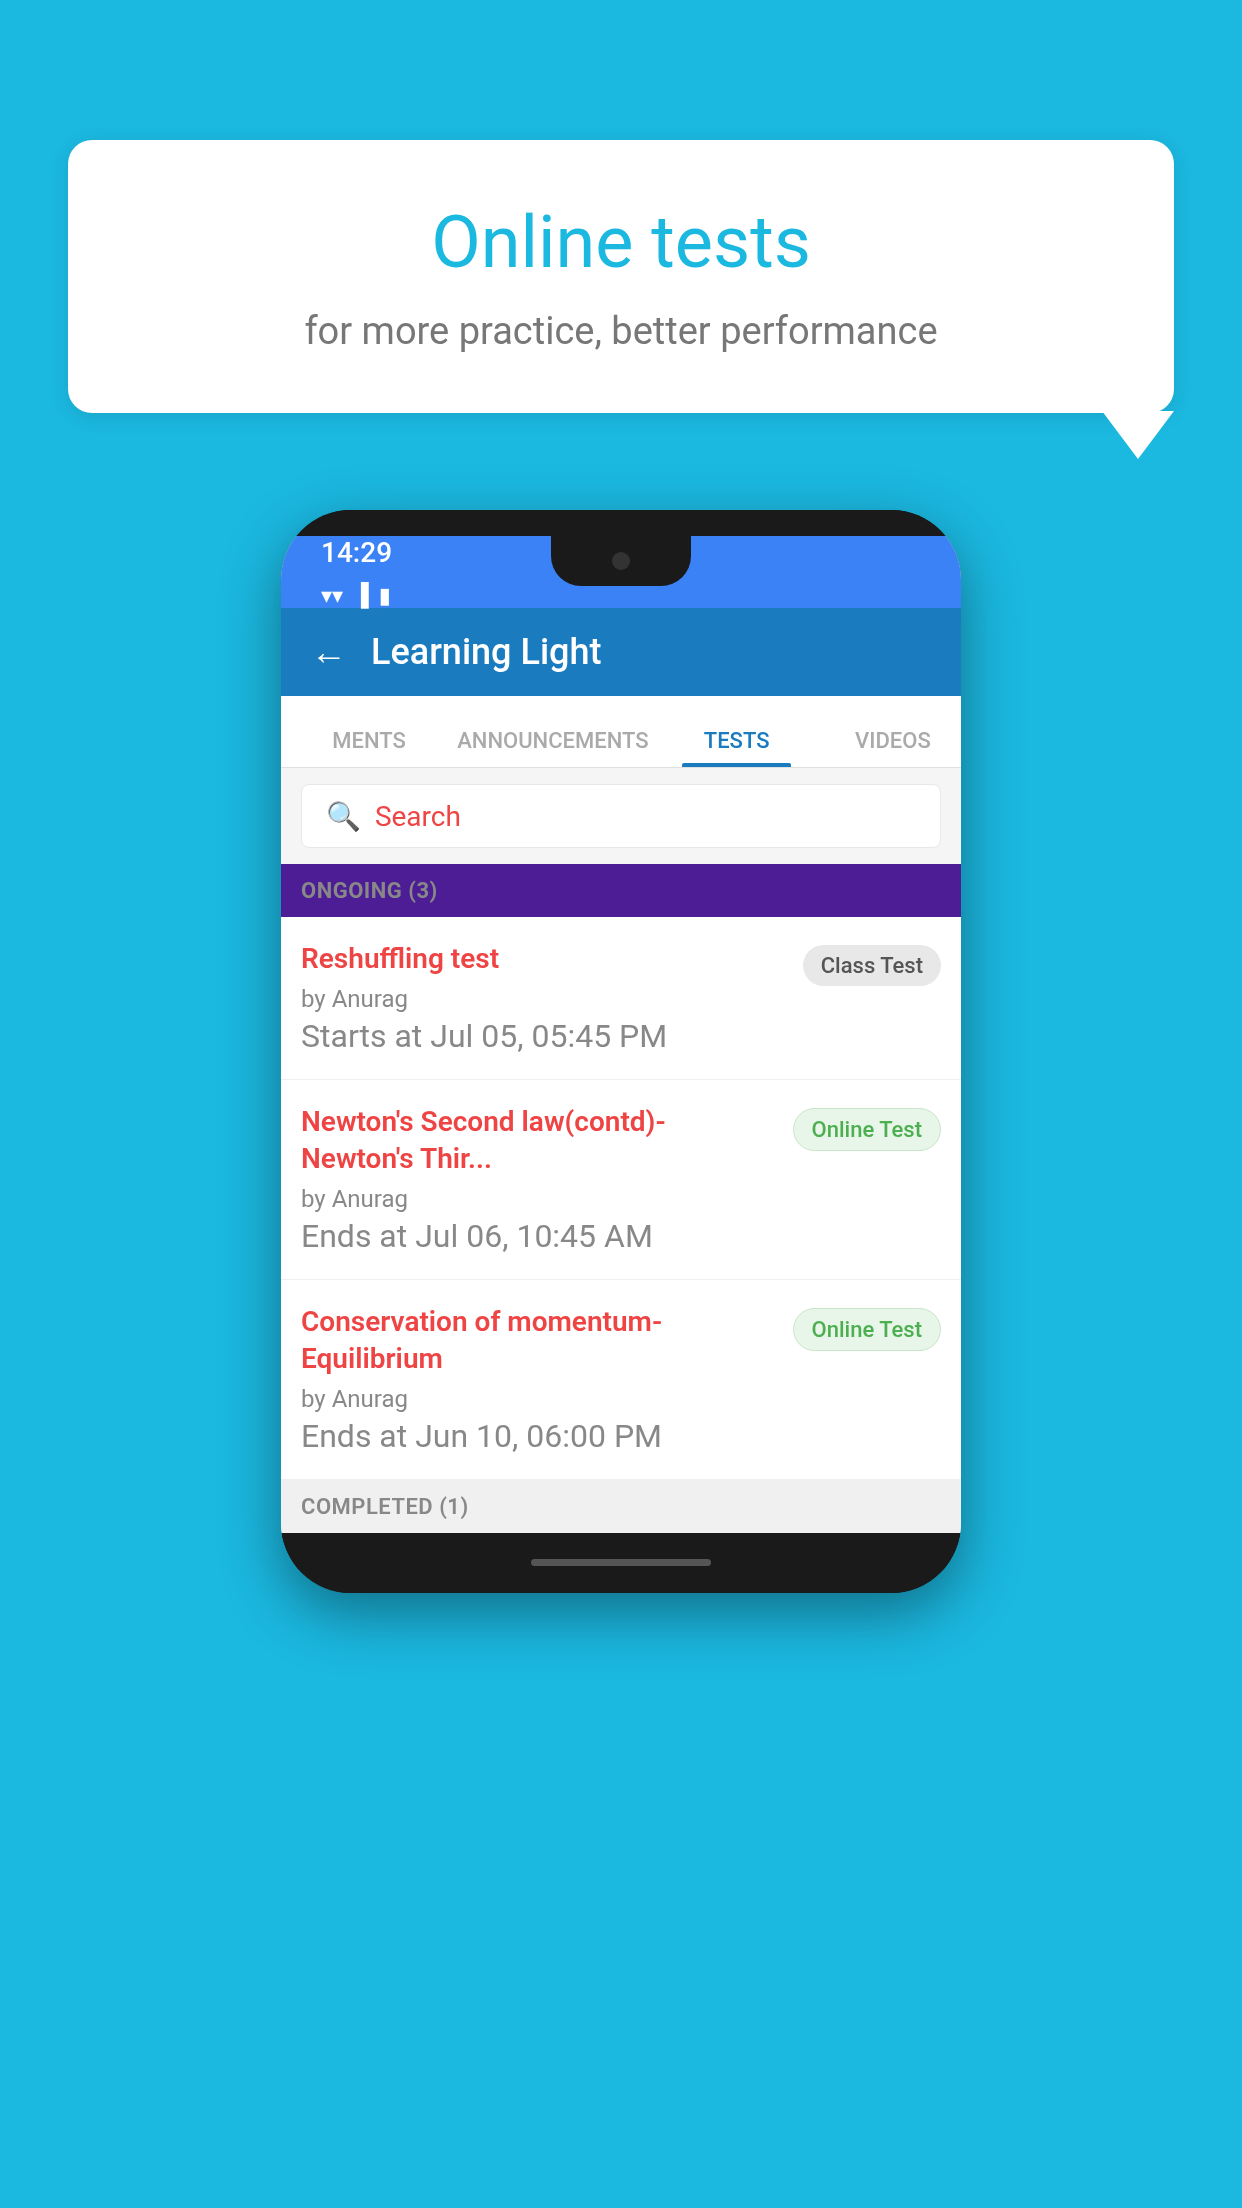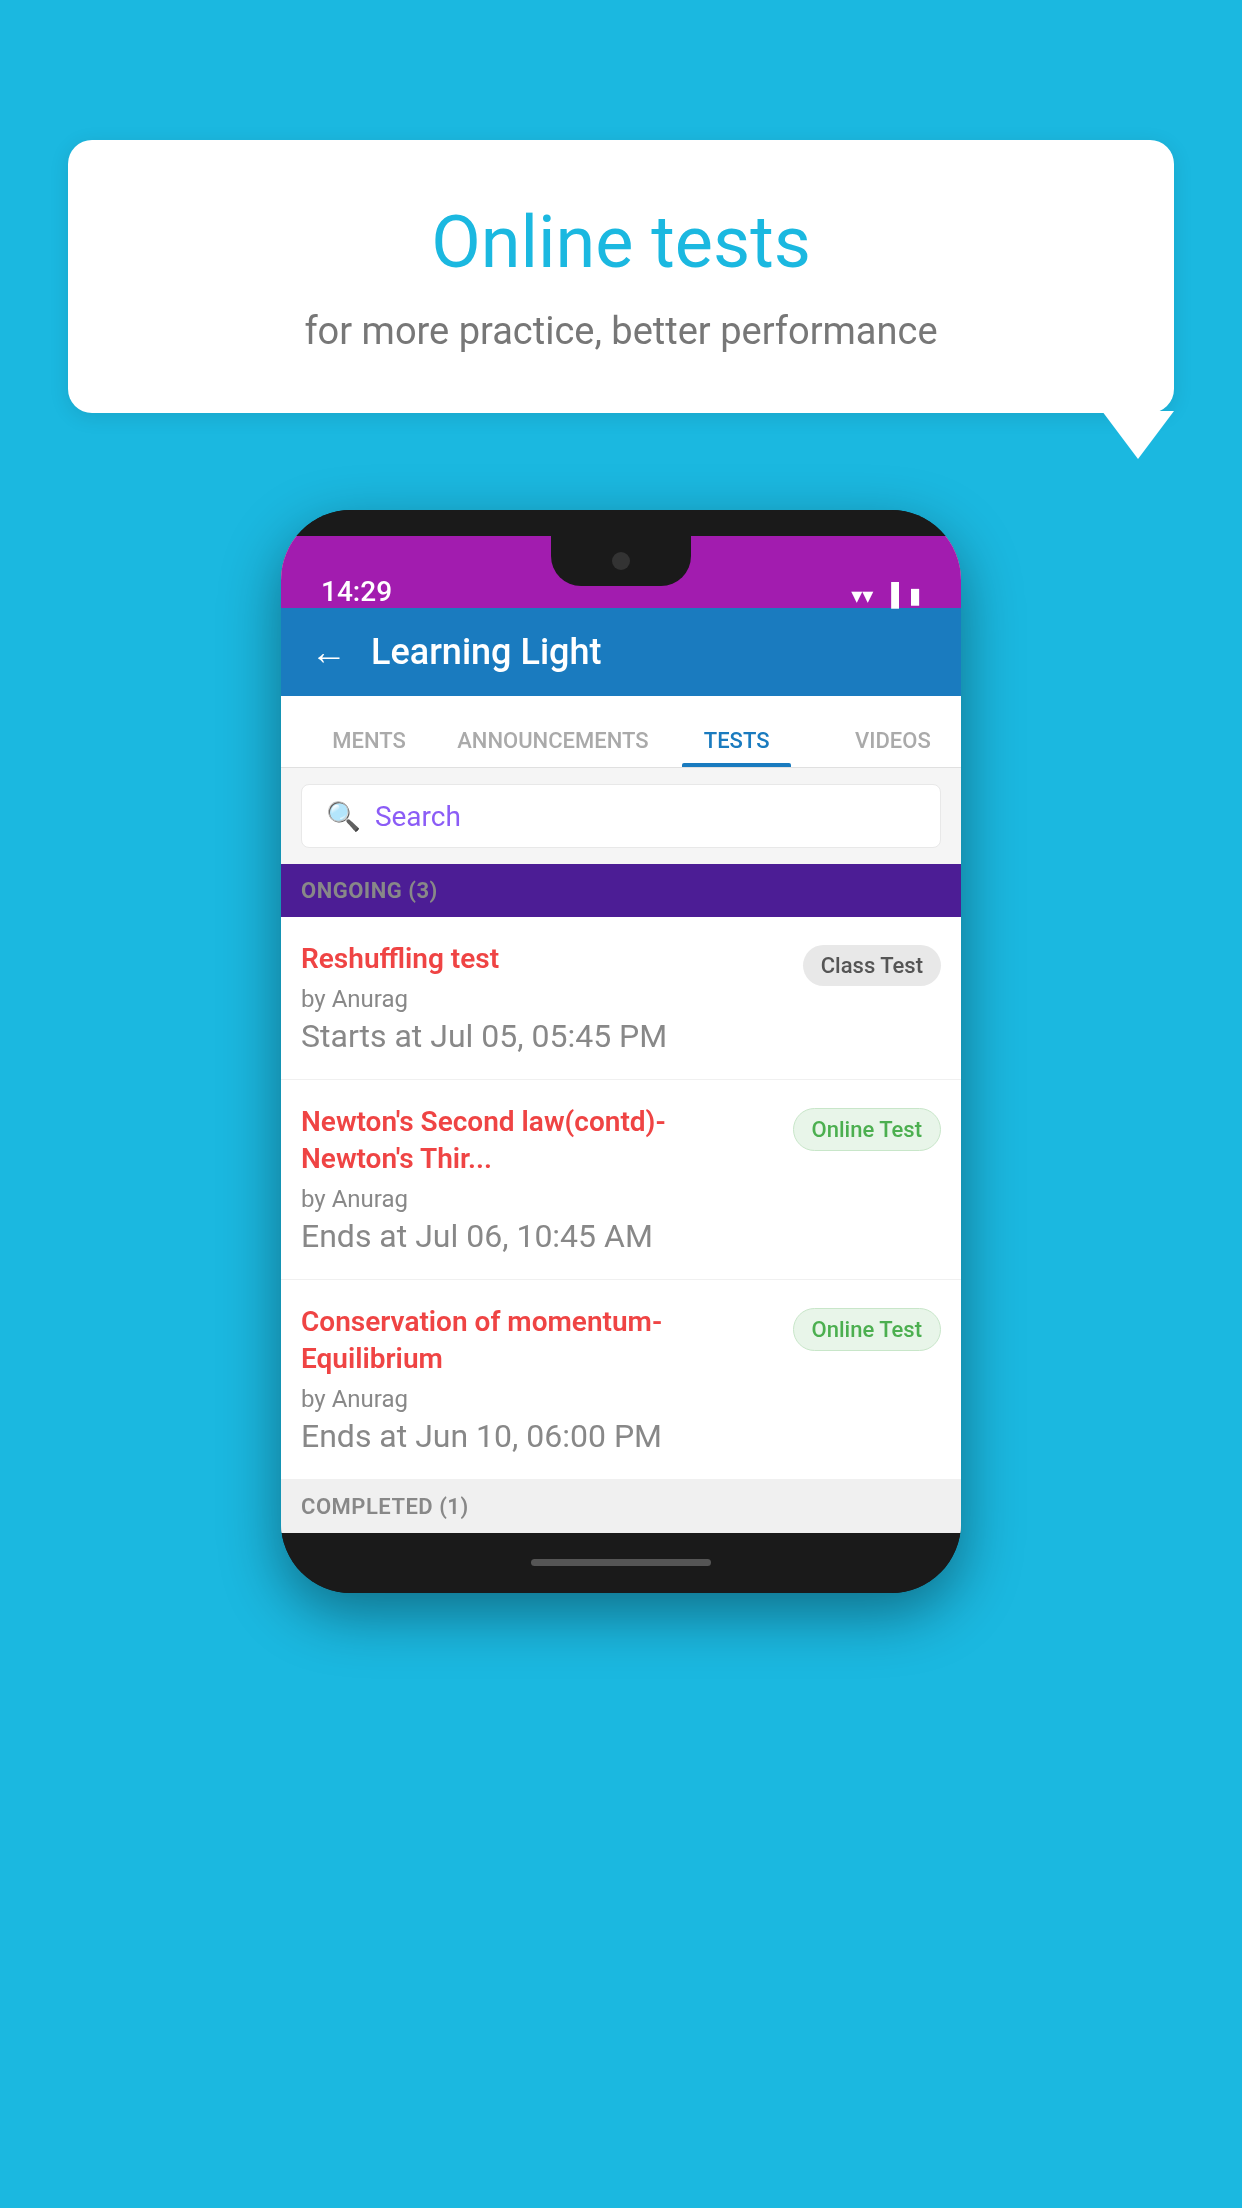--- a/index.html
+++ b/index.html
@@ -69,27 +69,28 @@
       background: #1a1a1a;
       border-radius: 70px;
       padding: 0;
       position: relative;
       box-shadow: 0 20px 60px rgba(0,0,0,0.4);
       overflow: hidden;
     }
 
     
     .phone-status-bar {
-      background: #a21caf;
+      background: #3b82f6;
       height: 72px;
       display: flex;
-      align-items: flex-end;
+      align-items: flex-start;
       justify-content: space-between;
       padding: 0 40px;
       position: relative;
+      flex-direction: column;
     }
 
     .phone-notch {
       position: absolute;
       top: 0;
       left: 50%;
       transform: translateX(-50%);
       width: 140px;
       height: 50px;
       background: #1a1a1a;
@@ -197,21 +198,21 @@
       gap: 14px;
       border: 1px solid #e8e8e8;
     }
 
     .search-icon-svg {
       color: #999;
       font-size: 28px;
     }
 
     .search-placeholder {
-      color: #8b5cf6;
+      color: #ef4444;
       font-size: 28px;
     }
 
     
     .section-header {
       background: #4c1d95;
       padding: 14px 20px;
       font-size: 22px;
       color: #888;
       font-weight: 700;

